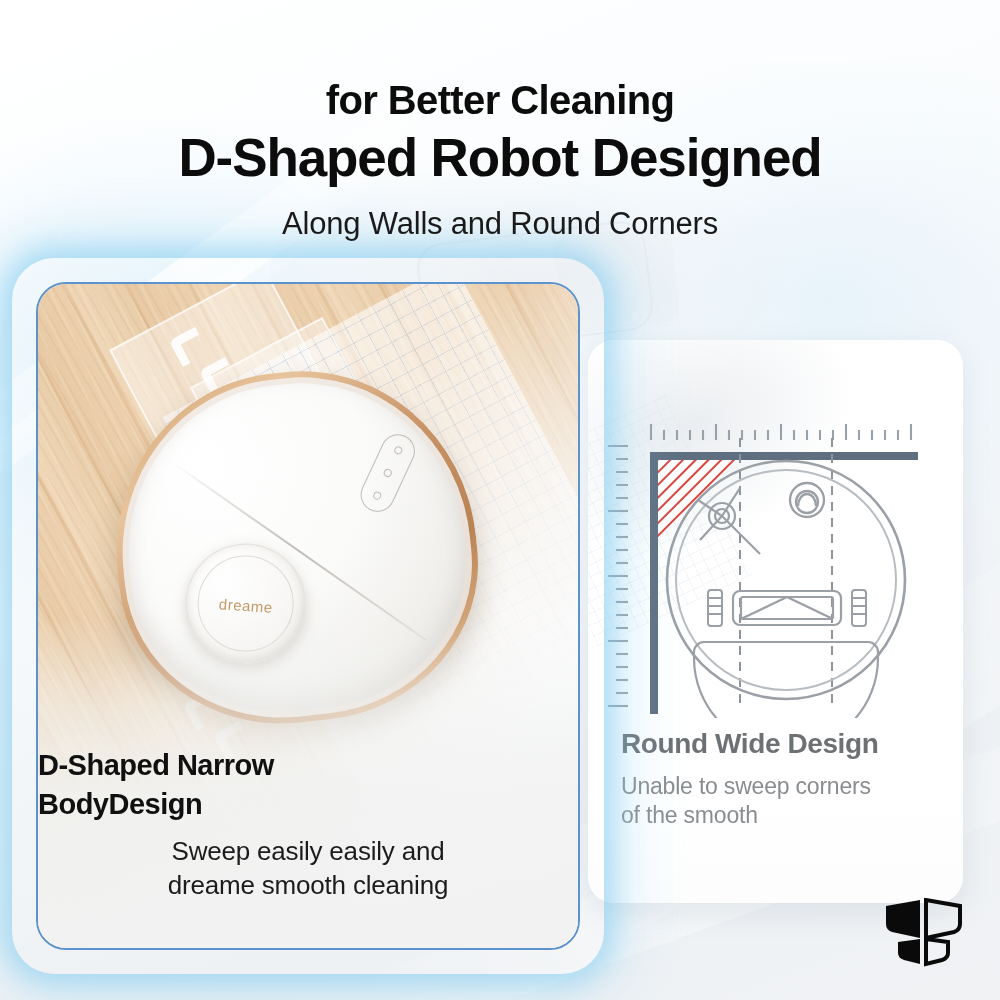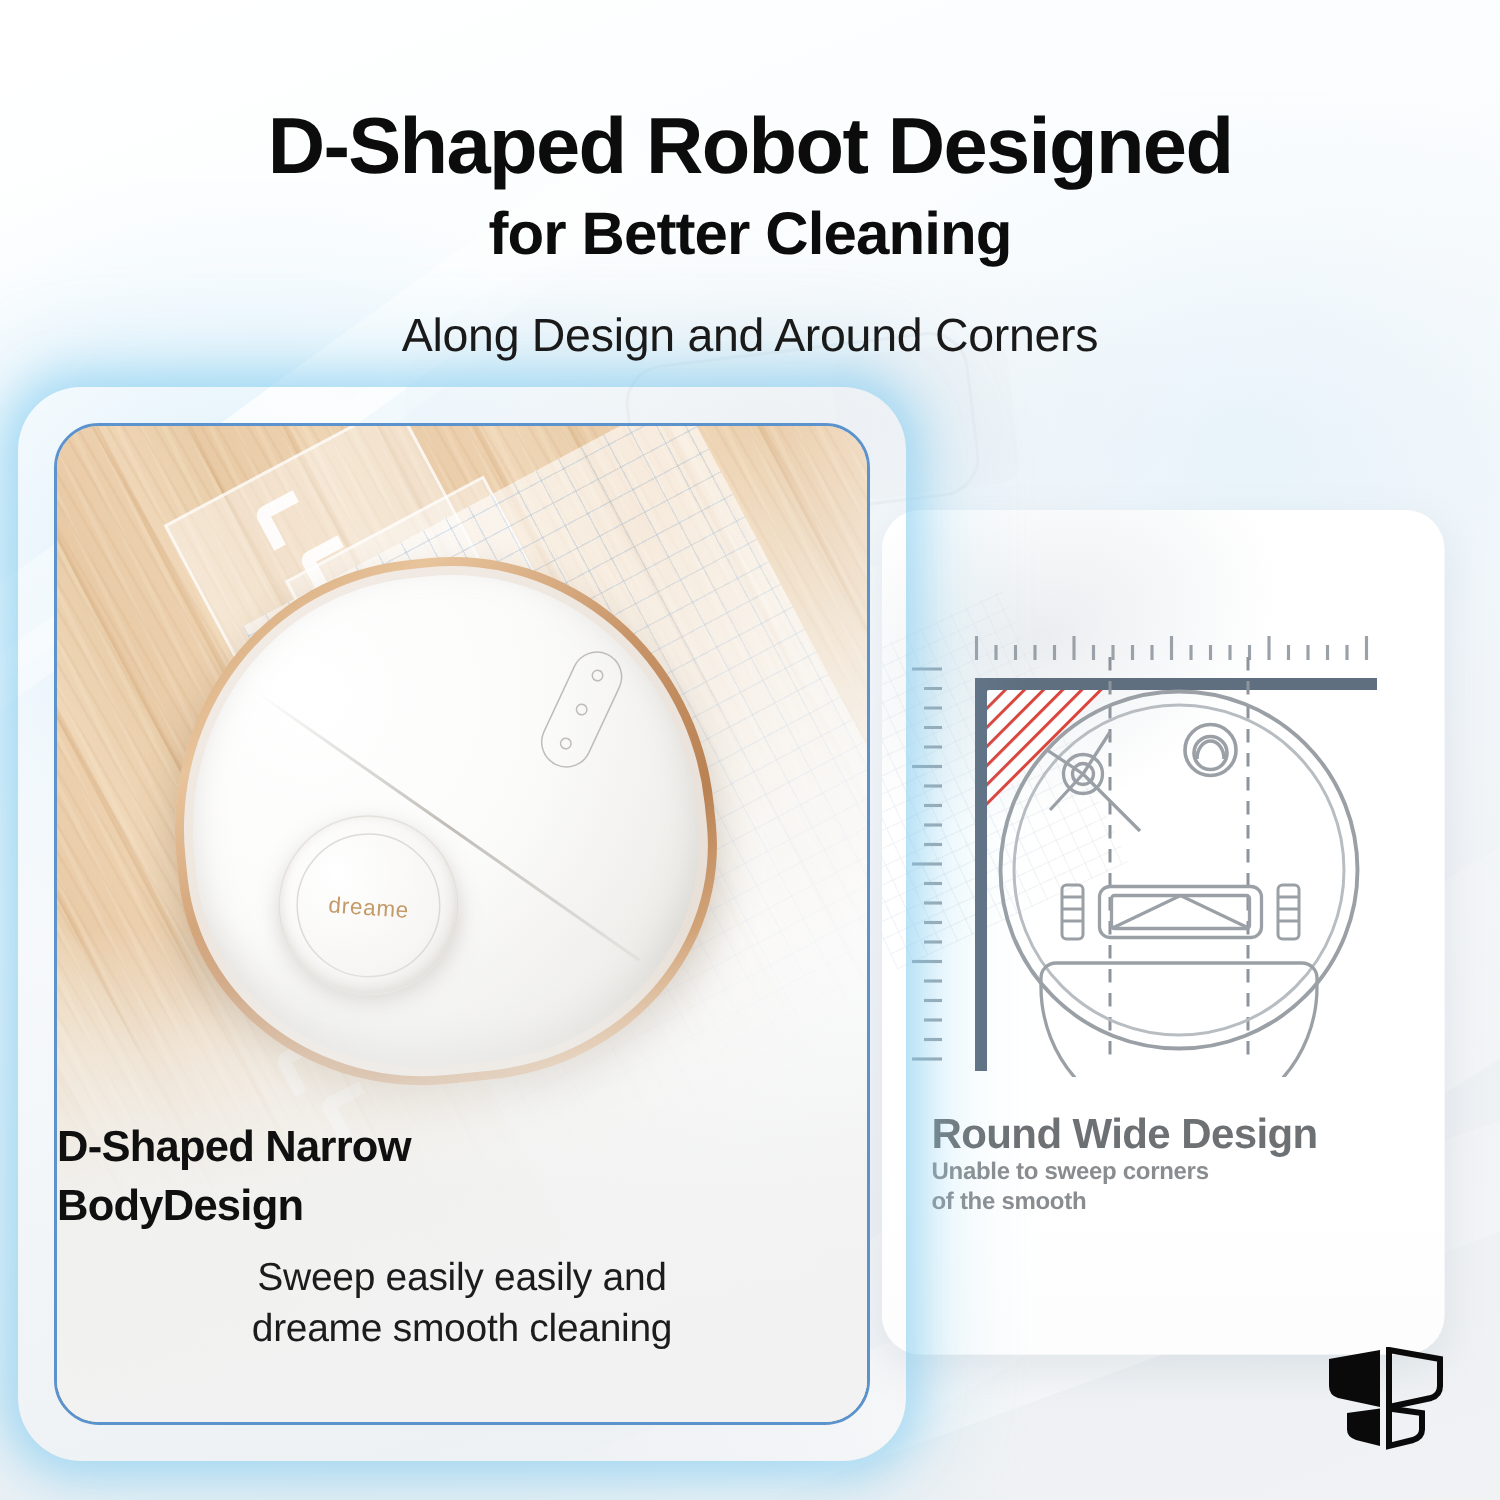--- a/index.html
+++ b/index.html
@@ -61,27 +61,27 @@
     left:588px; top:340px; width:375px; height:563px;
     background:linear-gradient(180deg,#ffffff 0%,#ffffff 78%,#fdfdfd 100%);
     border-radius:26px;
     box-shadow:0 10px 28px rgba(120,140,160,.16);
     overflow:hidden;
     z-index:20;
   }
   #card-right-inner { position:absolute; inset:0; }
 
   .rt-title {
-    position:absolute; left:33px; top:400px;
+    position:absolute; left:33px; top:388px;
     font-size:28px; font-weight:bold; color:#6e7174;
     letter-spacing:-.4px;
   }
   .rt-sub {
     position:absolute; left:33px; top:432px; width:320px;
-    font-size:16px; font-weight:bold; color:#8a8d90;
+    font-size:23px; font-weight:normal; color:#8a8d90;
     line-height:1.28; letter-spacing:-.2px;
   }
 
   
   #card-left {
     position:absolute;
     left:36px; top:282px; width:544px; height:668px;
     border-radius:30px;
     border:2.5px solid #5d93cc;
     overflow:hidden;
@@ -269,23 +269,23 @@
 
   <div class="bg-ghost" style="left:270px;top:150px;width:520px;height:230px;
               background:radial-gradient(ellipse at 46% 56%, rgba(205,212,220,.52) 0%, rgba(222,228,235,.28) 46%, rgba(255,255,255,0) 74%);
               border-radius:50%;"></div>
   <div class="bg-ghost" style="left:420px;top:232px;width:230px;height:110px;
               border:2px solid rgba(198,208,218,.40);border-radius:26px;transform:rotate(-7deg);"></div>
   <div class="bg-ghost" style="left:558px;top:232px;width:118px;height:96px;
               background:rgba(232,237,242,.55);border-radius:14px;transform:rotate(-7deg);"></div>
 
   <div class="heading-block">
+    <div id="title-line2">for Better Cleaning</div>
     <div id="title-line1">D-Shaped Robot Designed</div>
-    <div id="title-line2">for Better Cleaning</div>
-    <div id="subtitle">Along Design and Around Corners</div>
+    <div id="subtitle">Along Walls and Round Corners</div>
   </div>
 
   <div id="card-right">
     <div id="card-right-inner">
 
       <div style="position:absolute;left:-60px;top:-30px;width:330px;height:230px;
                   background:radial-gradient(ellipse at 50% 50%, rgba(226,230,234,.70), rgba(255,255,255,0) 72%);
                   transform:rotate(-25deg);"></div>
       <div style="position:absolute;left:-40px;top:80px;width:170px;height:200px;
                   background:repeating-linear-gradient(0deg, rgba(222,228,233,.45) 0 1px, rgba(255,255,255,0) 1px 11px),

